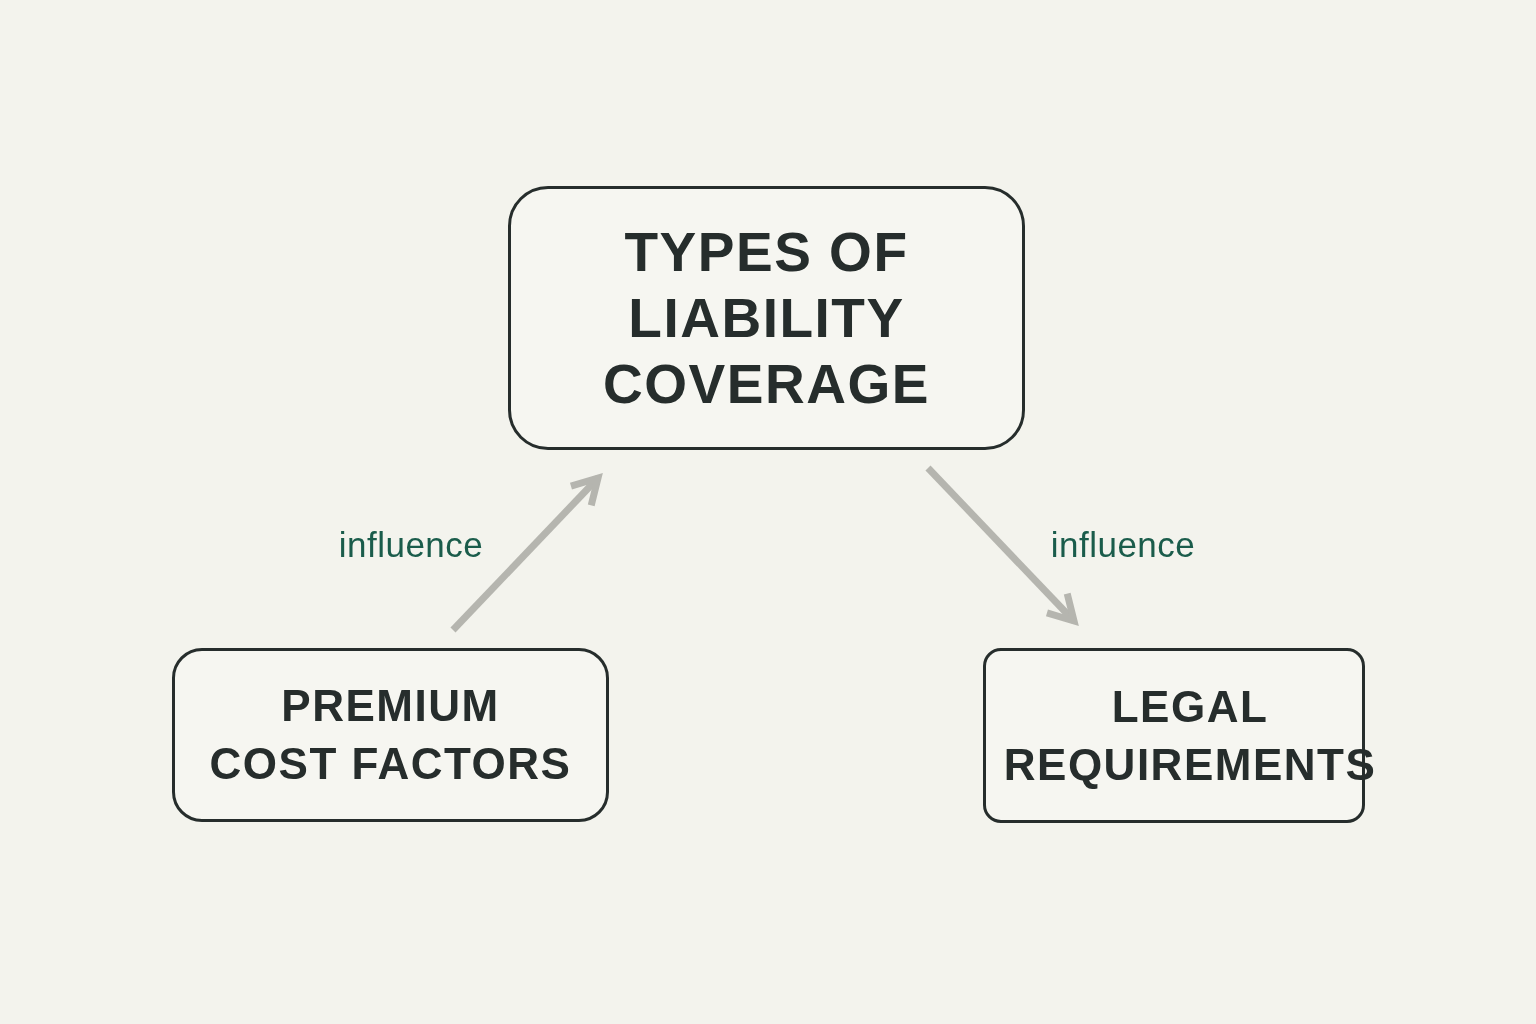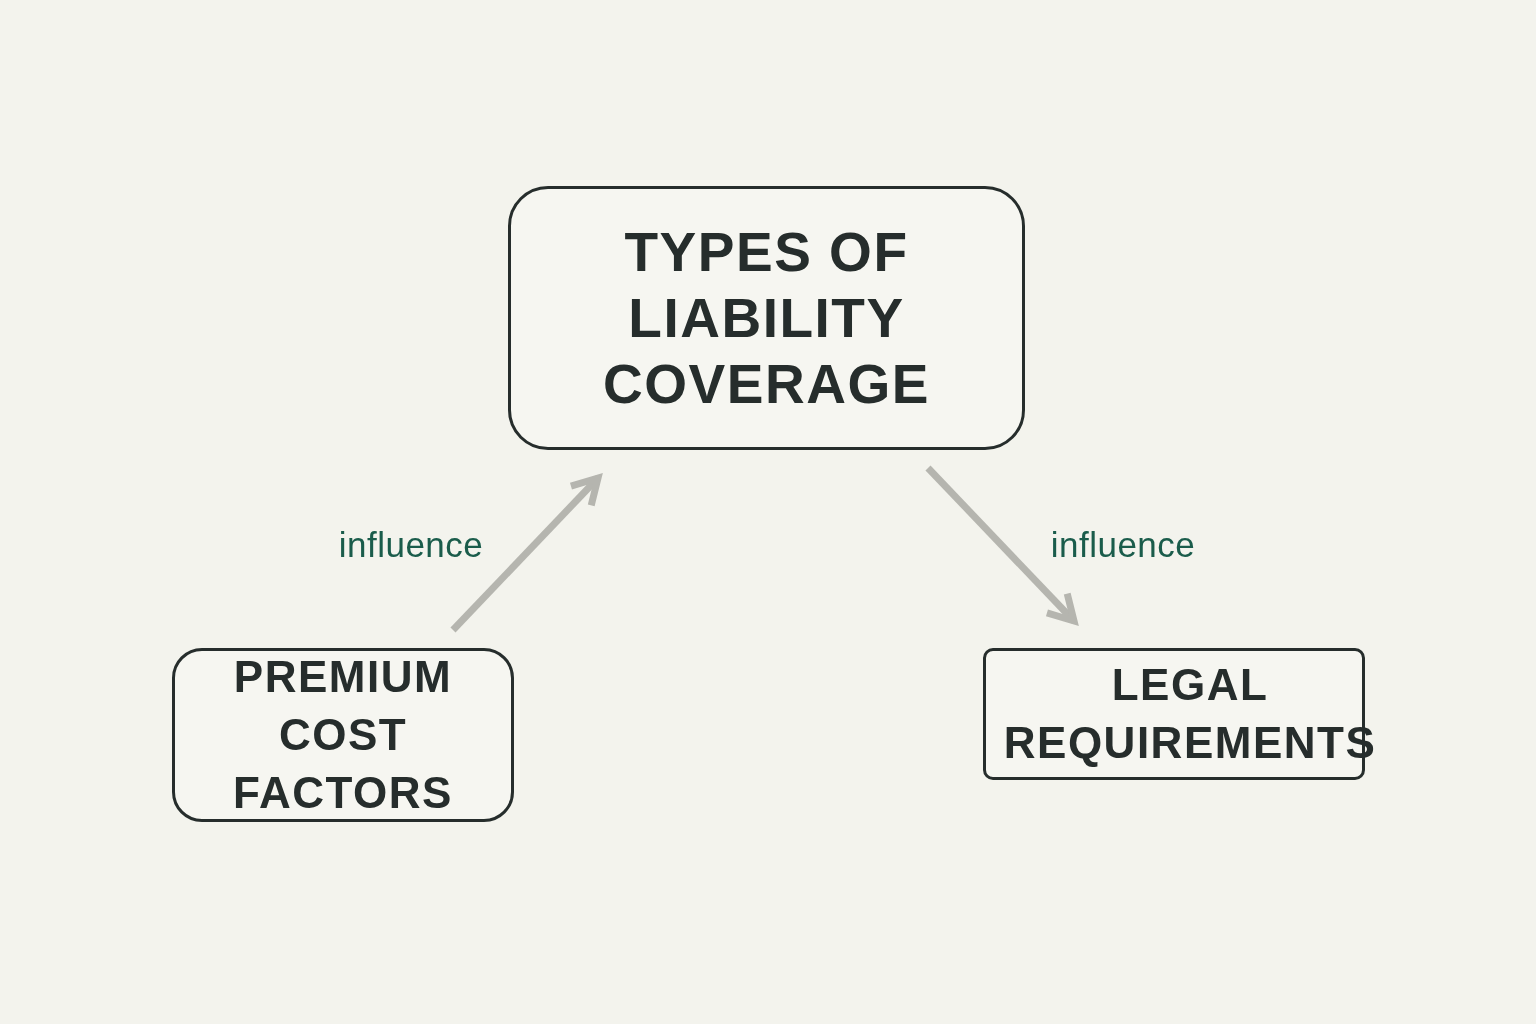--- a/index.html
+++ b/index.html
@@ -57,27 +57,27 @@
     left: 508px; top: 186px;
     width: 517px; height: 264px;
     border-radius: 40px;
   }
   .node-top .node-label {
     font-size: 55px;
     line-height: 66px;
   }
   .node-bottom-left {
     left: 172px; top: 648px;
-    width: 342px; height: 174px;
+    width: 437px; height: 174px;
     border-radius: 30px;
   }
   .node-bottom-right {
     left: 983px; top: 648px;
-    width: 382px; height: 132px;
-    border-radius: 10px;
+    width: 382px; height: 175px;
+    border-radius: 18px;
     padding-left: 32px;
   }
   .node-bottom-left .node-label,
   .node-bottom-right .node-label {
     font-size: 44px;
     line-height: 58px;
   }
   .edge-label {
     position: absolute;
     transform: translate(-50%, -50%);

